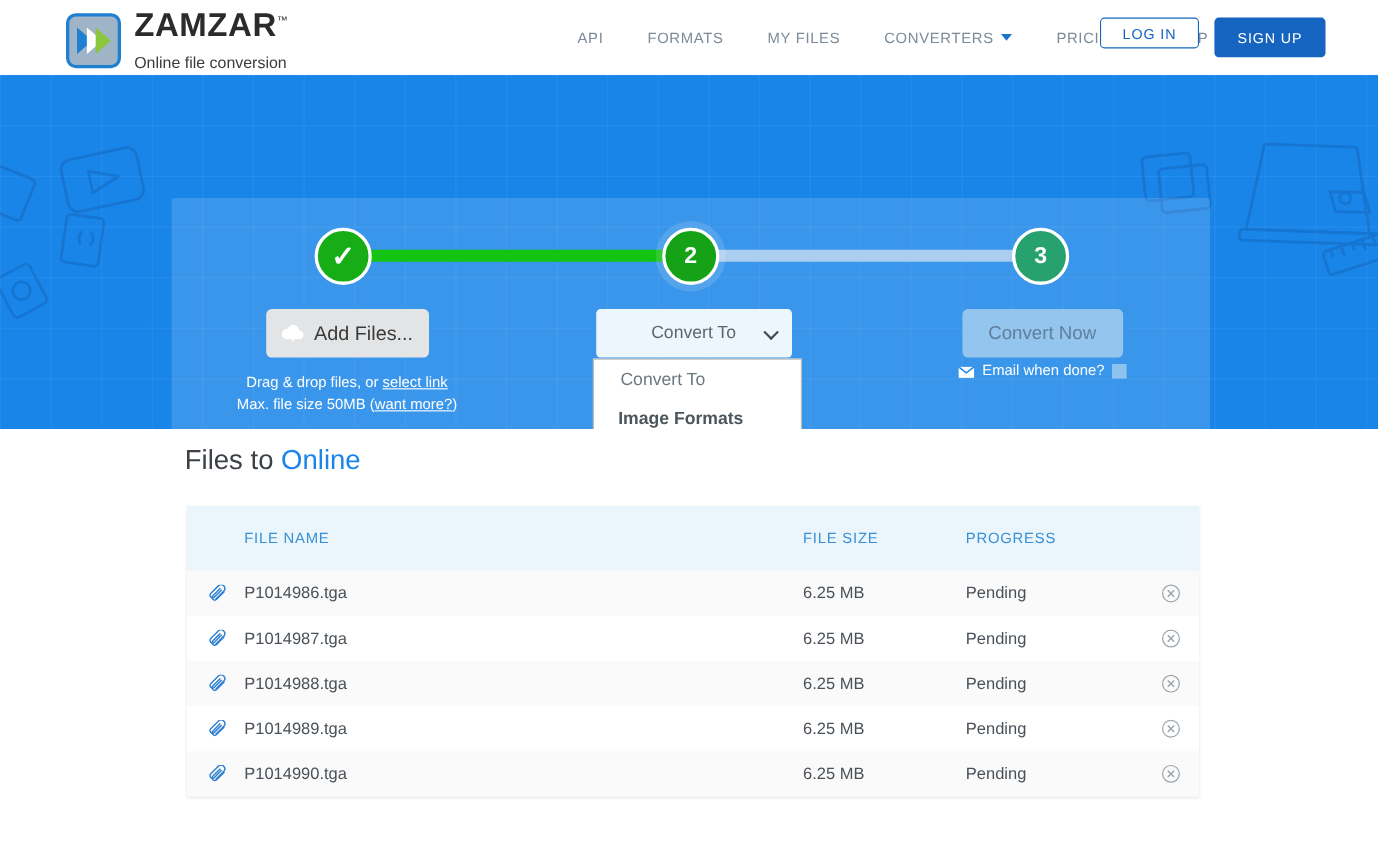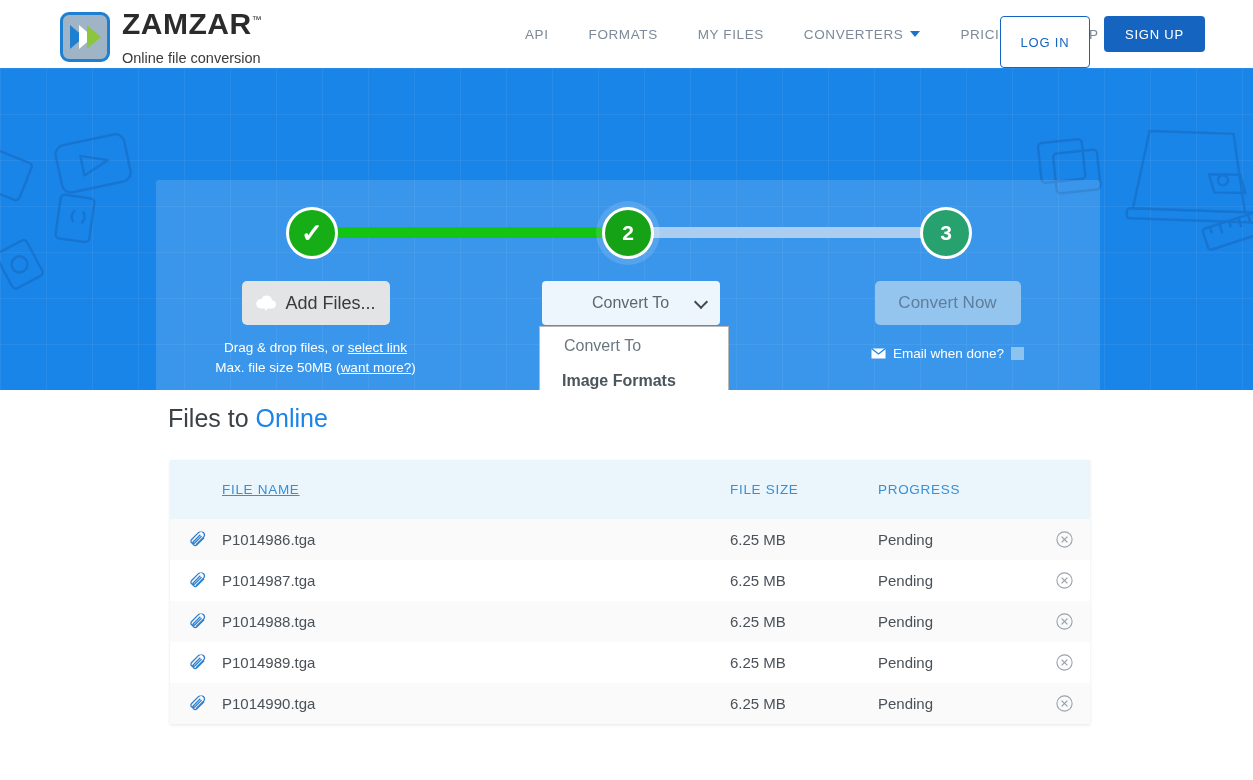--- a/index.html
+++ b/index.html
@@ -84,21 +84,21 @@
     border-top: 6px solid #1a73c8;
     display: inline-block;
   }
   .auth {
     position: absolute;
     right: 48px; top: 16px;
     display: flex;
     gap: 14px;
   }
   .btn-login {
-    width: 90px; height: 52px;
+    width: 90px; height: 28px;
     border: 1.5px solid #1565c0;
     border-radius: 4px;
     color: #1565c0;
     background: #fff;
     font-size: 13px;
     letter-spacing: 0.8px;
     display: flex; align-items: center; justify-content: center;
     cursor: pointer;
   }
   .btn-signup {
@@ -217,24 +217,24 @@
     margin: 0 auto;
     background: #93c5ee;
     border: none;
     border-radius: 5px;
     color: #5e7e9c;
     font-size: 17px;
     display: flex; align-items: center; justify-content: center;
     cursor: default;
   }
   .email-row {
-    margin-top: 21px;
+    margin-top: 4px;
     font-size: 13.5px;
     display: flex;
-    align-items: center;
+    align-items: flex-end;
     justify-content: center;
     gap: 7px;
   }
   .chkbox {
     width: 13px; height: 13px;
     background: #8dc3ee;
     border: 1px solid #8dc3ee;
     display: inline-block;
   }
 
@@ -298,21 +298,21 @@
     align-items: center;
     font-size: 15px;
     color: #4a5158;
   }
   .row.alt { background: #fafafa; }
   .row.plain { background: #ffffff; }
   .c-name { width: 560px; padding-left: 52px; position: relative; }
   .c-size { width: 148px; }
   .c-prog { width: 160px; }
   .c-act  { width: 52px; display: flex; justify-content: center; }
-  .th-name { width: 560px; padding-left: 52px; text-decoration: underline; }
+  .th-name { width: 560px; padding-left: 52px; }
   .th-size { width: 148px; }
   .th-prog { width: 160px; }
   .th-act  { width: 52px; }
   .clip {
     position: absolute;
     left: 20px; top: 50%;
     transform: translateY(-50%);
   }
   .rm { cursor: pointer; }
 </style>

